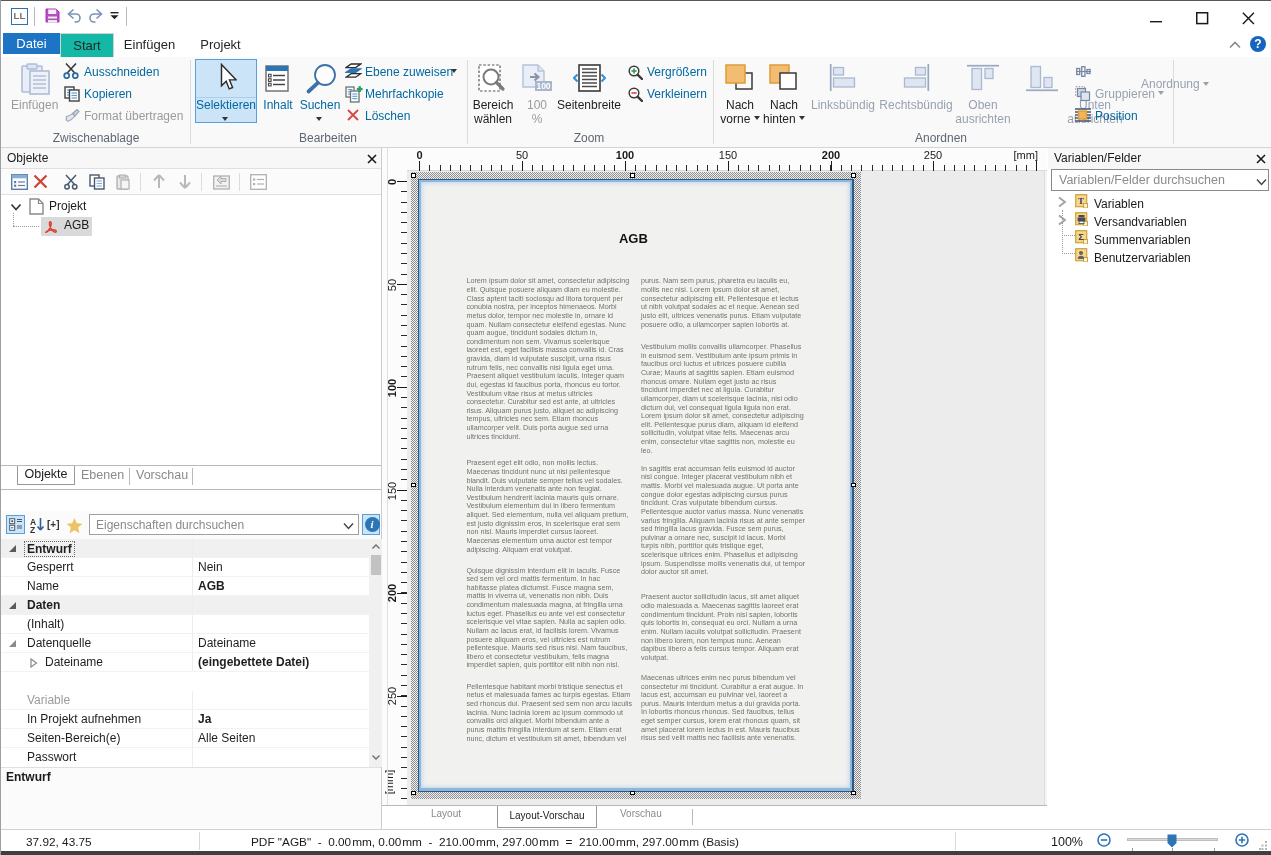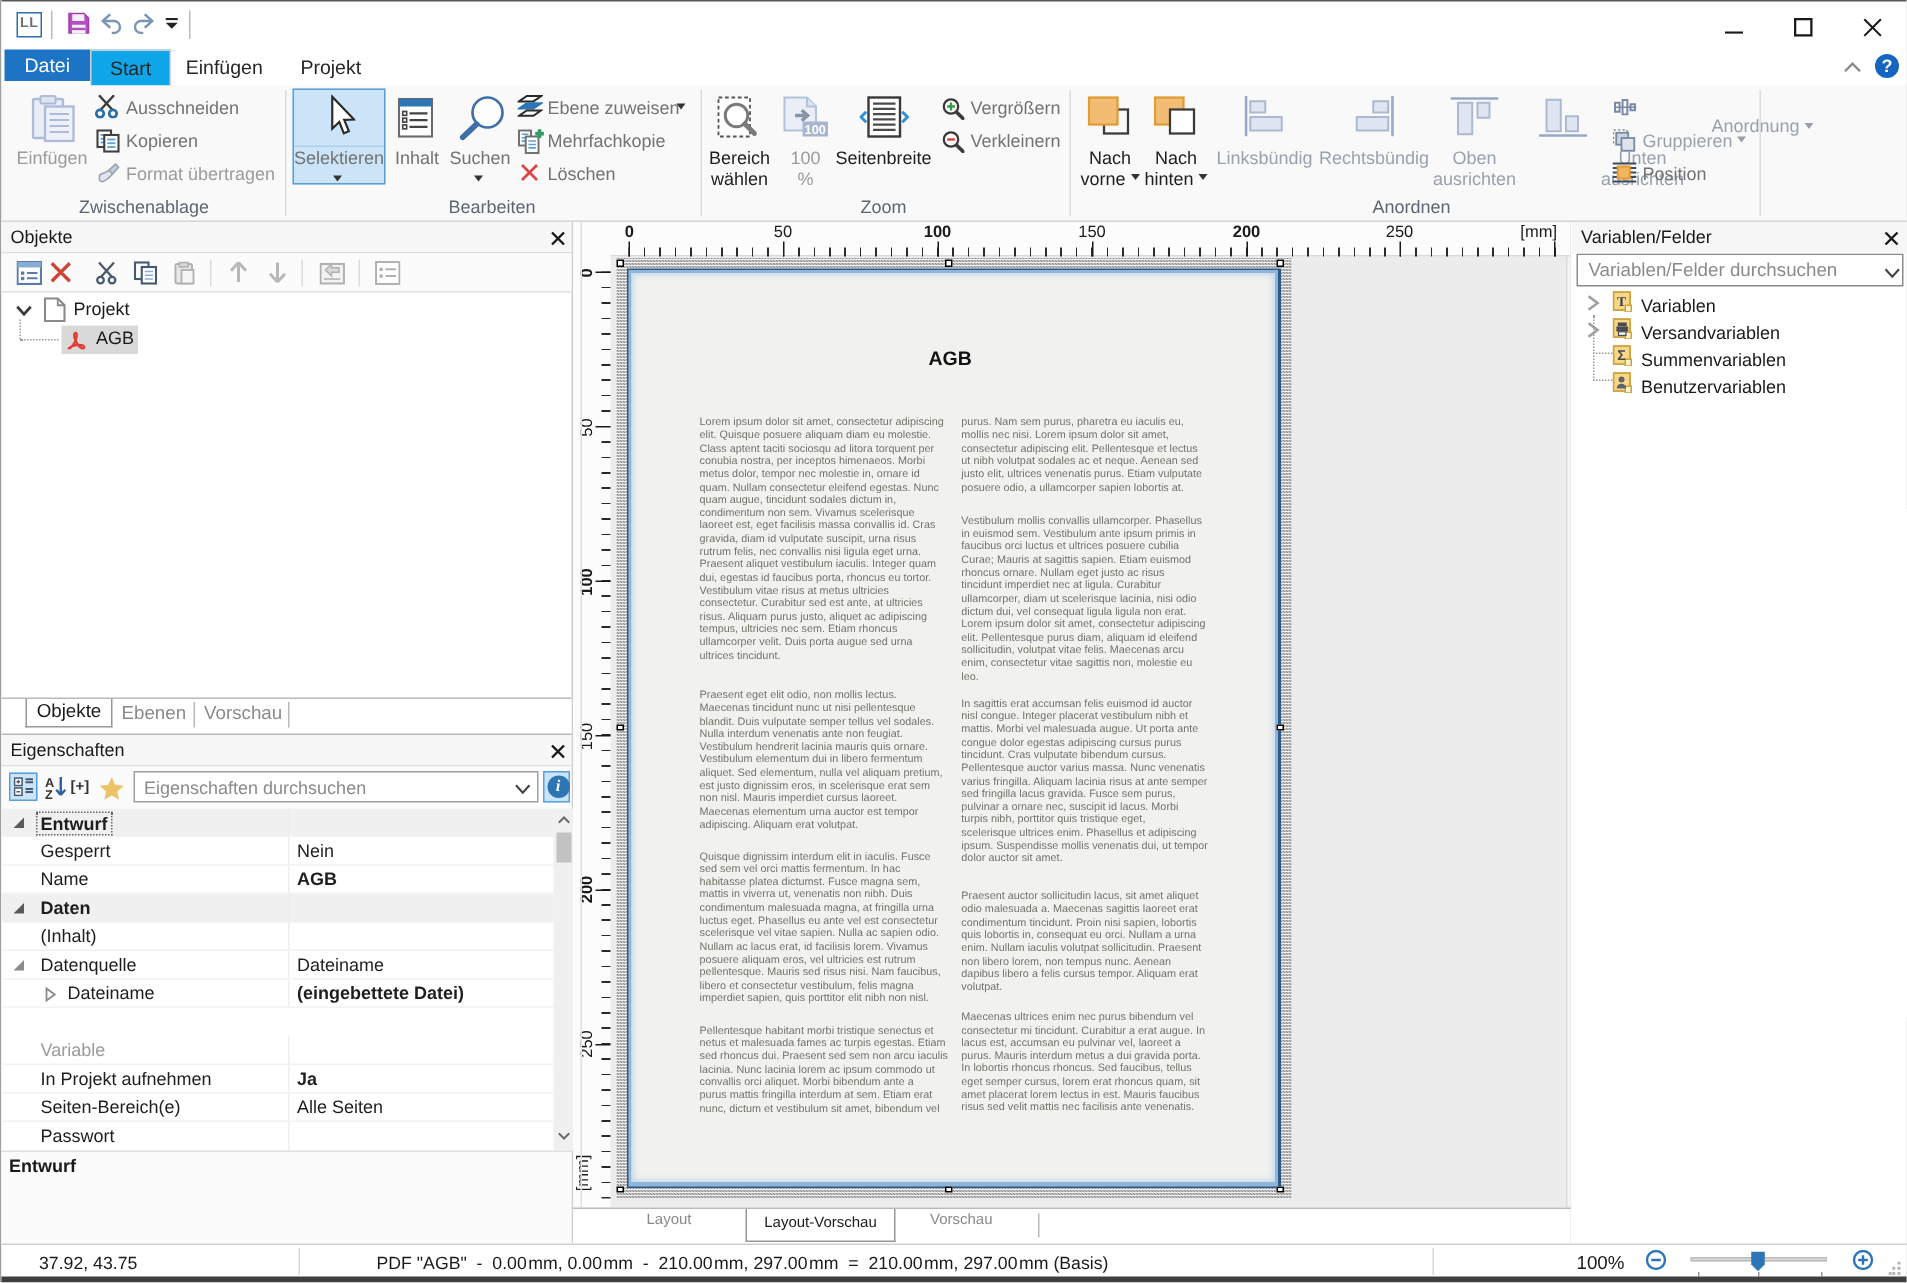--- a/index.html
+++ b/index.html
@@ -8,26 +8,26 @@
 
 #titlebar{left:0;top:0;width:1271px;height:33px;background:#fff;border-top:1px solid #585858;}
 #lllogo{left:10px;top:7px;width:17px;height:17px;border:1.6px solid #2f6fad;background:#fff;color:#707070;font-weight:bold;font-size:9.5px;text-align:center;line-height:13.5px;letter-spacing:0.3px;}
 .tsep{top:6px;width:1px;height:19px;background:#bcbcbc;}
 #wtitle{left:136px;top:10px;font-size:11.8px;color:#1a1a1a;white-space:nowrap;}
 .wbtn{top:10px;width:13px;height:13px;}
 
 #tabrow{left:0;top:33px;width:1271px;height:24px;background:#fff;}
 #tab-datei{left:2px;top:0;width:57px;height:21px;background:#1d74c4;color:#fff;text-align:center;line-height:21px;font-size:13px;}
 .rtab{top:0;height:24px;line-height:24px;font-size:13px;color:#262626;text-align:center;}
-#tab-start{left:59px;width:54px;background:#0ea5e9;border:1px solid #d2d2d2;border-bottom:none;}
+#tab-start{left:59px;width:54px;background:#14b8a6;border:1px solid #d2d2d2;border-bottom:none;}
 
 #ribbon{left:0;top:57px;width:1271px;height:91px;background:#f9f9f9;border-bottom:1px solid #d4d4d4;}
 .rsep{top:3px;width:1px;height:84px;background:#dcdcdc;}
 .glabel{top:74px;height:14px;font-size:12px;color:#5d6773;text-align:center;white-space:nowrap;}
-.rlbl{font-size:12px;color:#737373;white-space:nowrap;}
+.rlbl{font-size:12px;color:#0369a1;white-space:nowrap;}
 .rlbl2{font-size:12px;color:#1e1e1e;text-align:center;white-space:nowrap;line-height:13.5px;}
 .gray{color:#9b9b9b;}
 .grayb{color:#99a1af;}
 .darr{display:inline-block;width:0;height:0;border-left:3.5px solid transparent;border-right:3.5px solid transparent;border-top:4px solid #333;vertical-align:middle;}
 .darrg{border-top-color:#9aa0a8;}
 .tri{position:absolute;width:0;height:0;border-left:3.5px solid transparent;border-right:3.5px solid transparent;border-top:4px solid #333;}
 #selbtn{left:194px;top:2px;width:62px;height:64px;background:#cce4f7;border:1px solid #58a0d7;}
 #selbtn .mid{position:absolute;left:0;top:37px;width:100%;height:1px;background:#a9cfec;}
 
 #leftpanel{left:0;top:148px;width:381px;height:681px;background:#fff;border-right:1px solid #cccccc;}
@@ -424,26 +424,20 @@
       <div class="abs" style="left:12px;top:78px;width:26px;height:1px;border-top:1px dotted #9a9a9a;"></div>
       <div class="abs" id="objtabs">
         <div class="abs" style="left:16px;top:0;width:58px;height:19px;background:#fff;border:1px solid #989898;border-top:none;color:#1a1a1a;text-align:center;line-height:17px;">Objekte</div>
         <div class="abs" style="left:80px;top:2px;color:#8a8a8a;">Ebenen</div>
         <div class="abs" style="left:128px;top:2px;width:1px;height:17px;background:#b9b9b9;"></div>
         <div class="abs" style="left:135px;top:2px;color:#8a8a8a;">Vorschau</div>
         <div class="abs" style="left:191px;top:2px;width:1px;height:17px;background:#b9b9b9;"></div>
       </div>
     </div>
     <div class="abs" id="eigpanel">
-      <div class="abs" id="eighead">
-        <div class="abs phead" style="left:6px;top:3px;">Eigenschaften</div>
-        <svg class="abs" style="left:366px;top:6px;" width="10" height="10" viewBox="0 0 10 10">
-            <path d="M1 1 L9 9 M9 1 L1 9" stroke="#1a1a1a" stroke-width="1.6"></path>
-          </svg>
-      </div>
       <div class="abs" id="eigtoolbar">
         <div class="abs" style="left:5px;top:4px;width:19px;height:19px;background:#cce4f7;border:1px solid #58a0d7;"></div>
         <svg class="abs" style="left:8px;top:7px;" width="13" height="13" viewBox="0 0 13 13">
           <rect x="0.7" y="0.7" width="5" height="5" fill="#fff" stroke="#47596e" stroke-width="1"></rect>
           <rect x="0.7" y="7.3" width="5" height="5" fill="#fff" stroke="#47596e" stroke-width="1"></rect>
           <g stroke="#47596e" stroke-width="1">
               <path d="M2 3.2 h2.4 M3.2 2 v2.4 M2 9.8 h2.4"></path>
             </g>
           <g stroke="#47596e" stroke-width="1.2">
               <path d="M8 1.5 h5M8 3.5 h5M8 8 h5M8 10 h5"></path>

